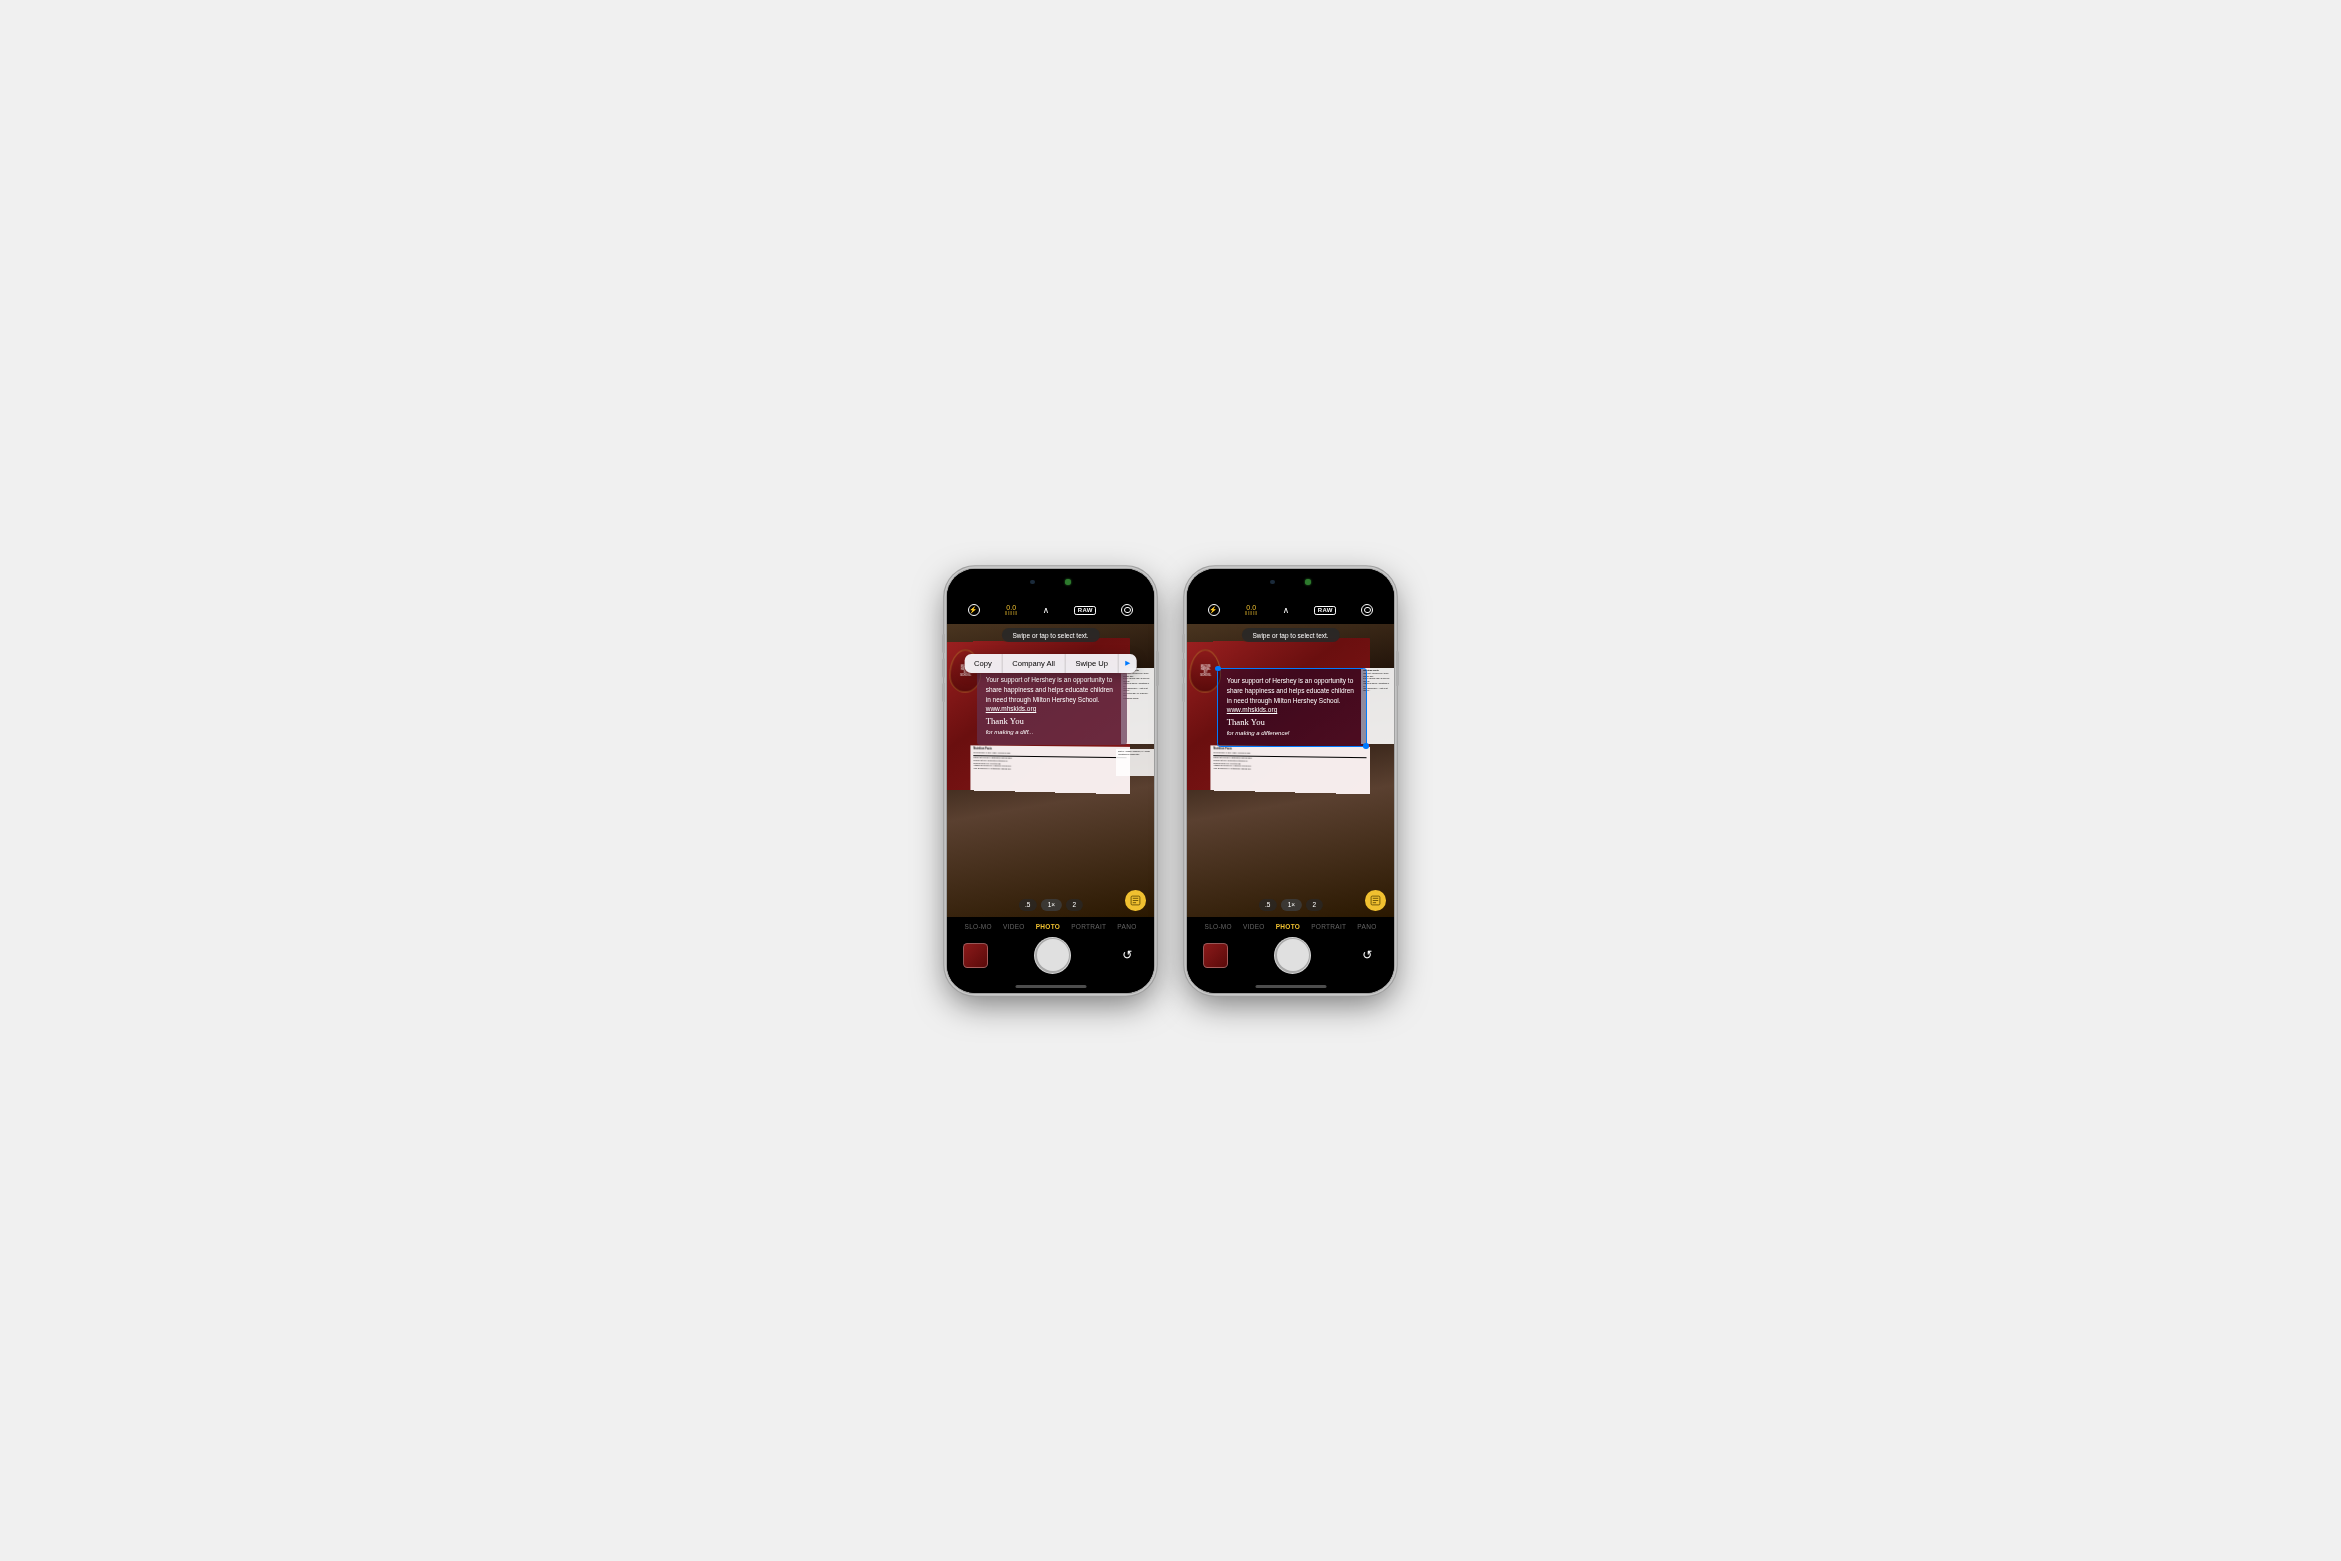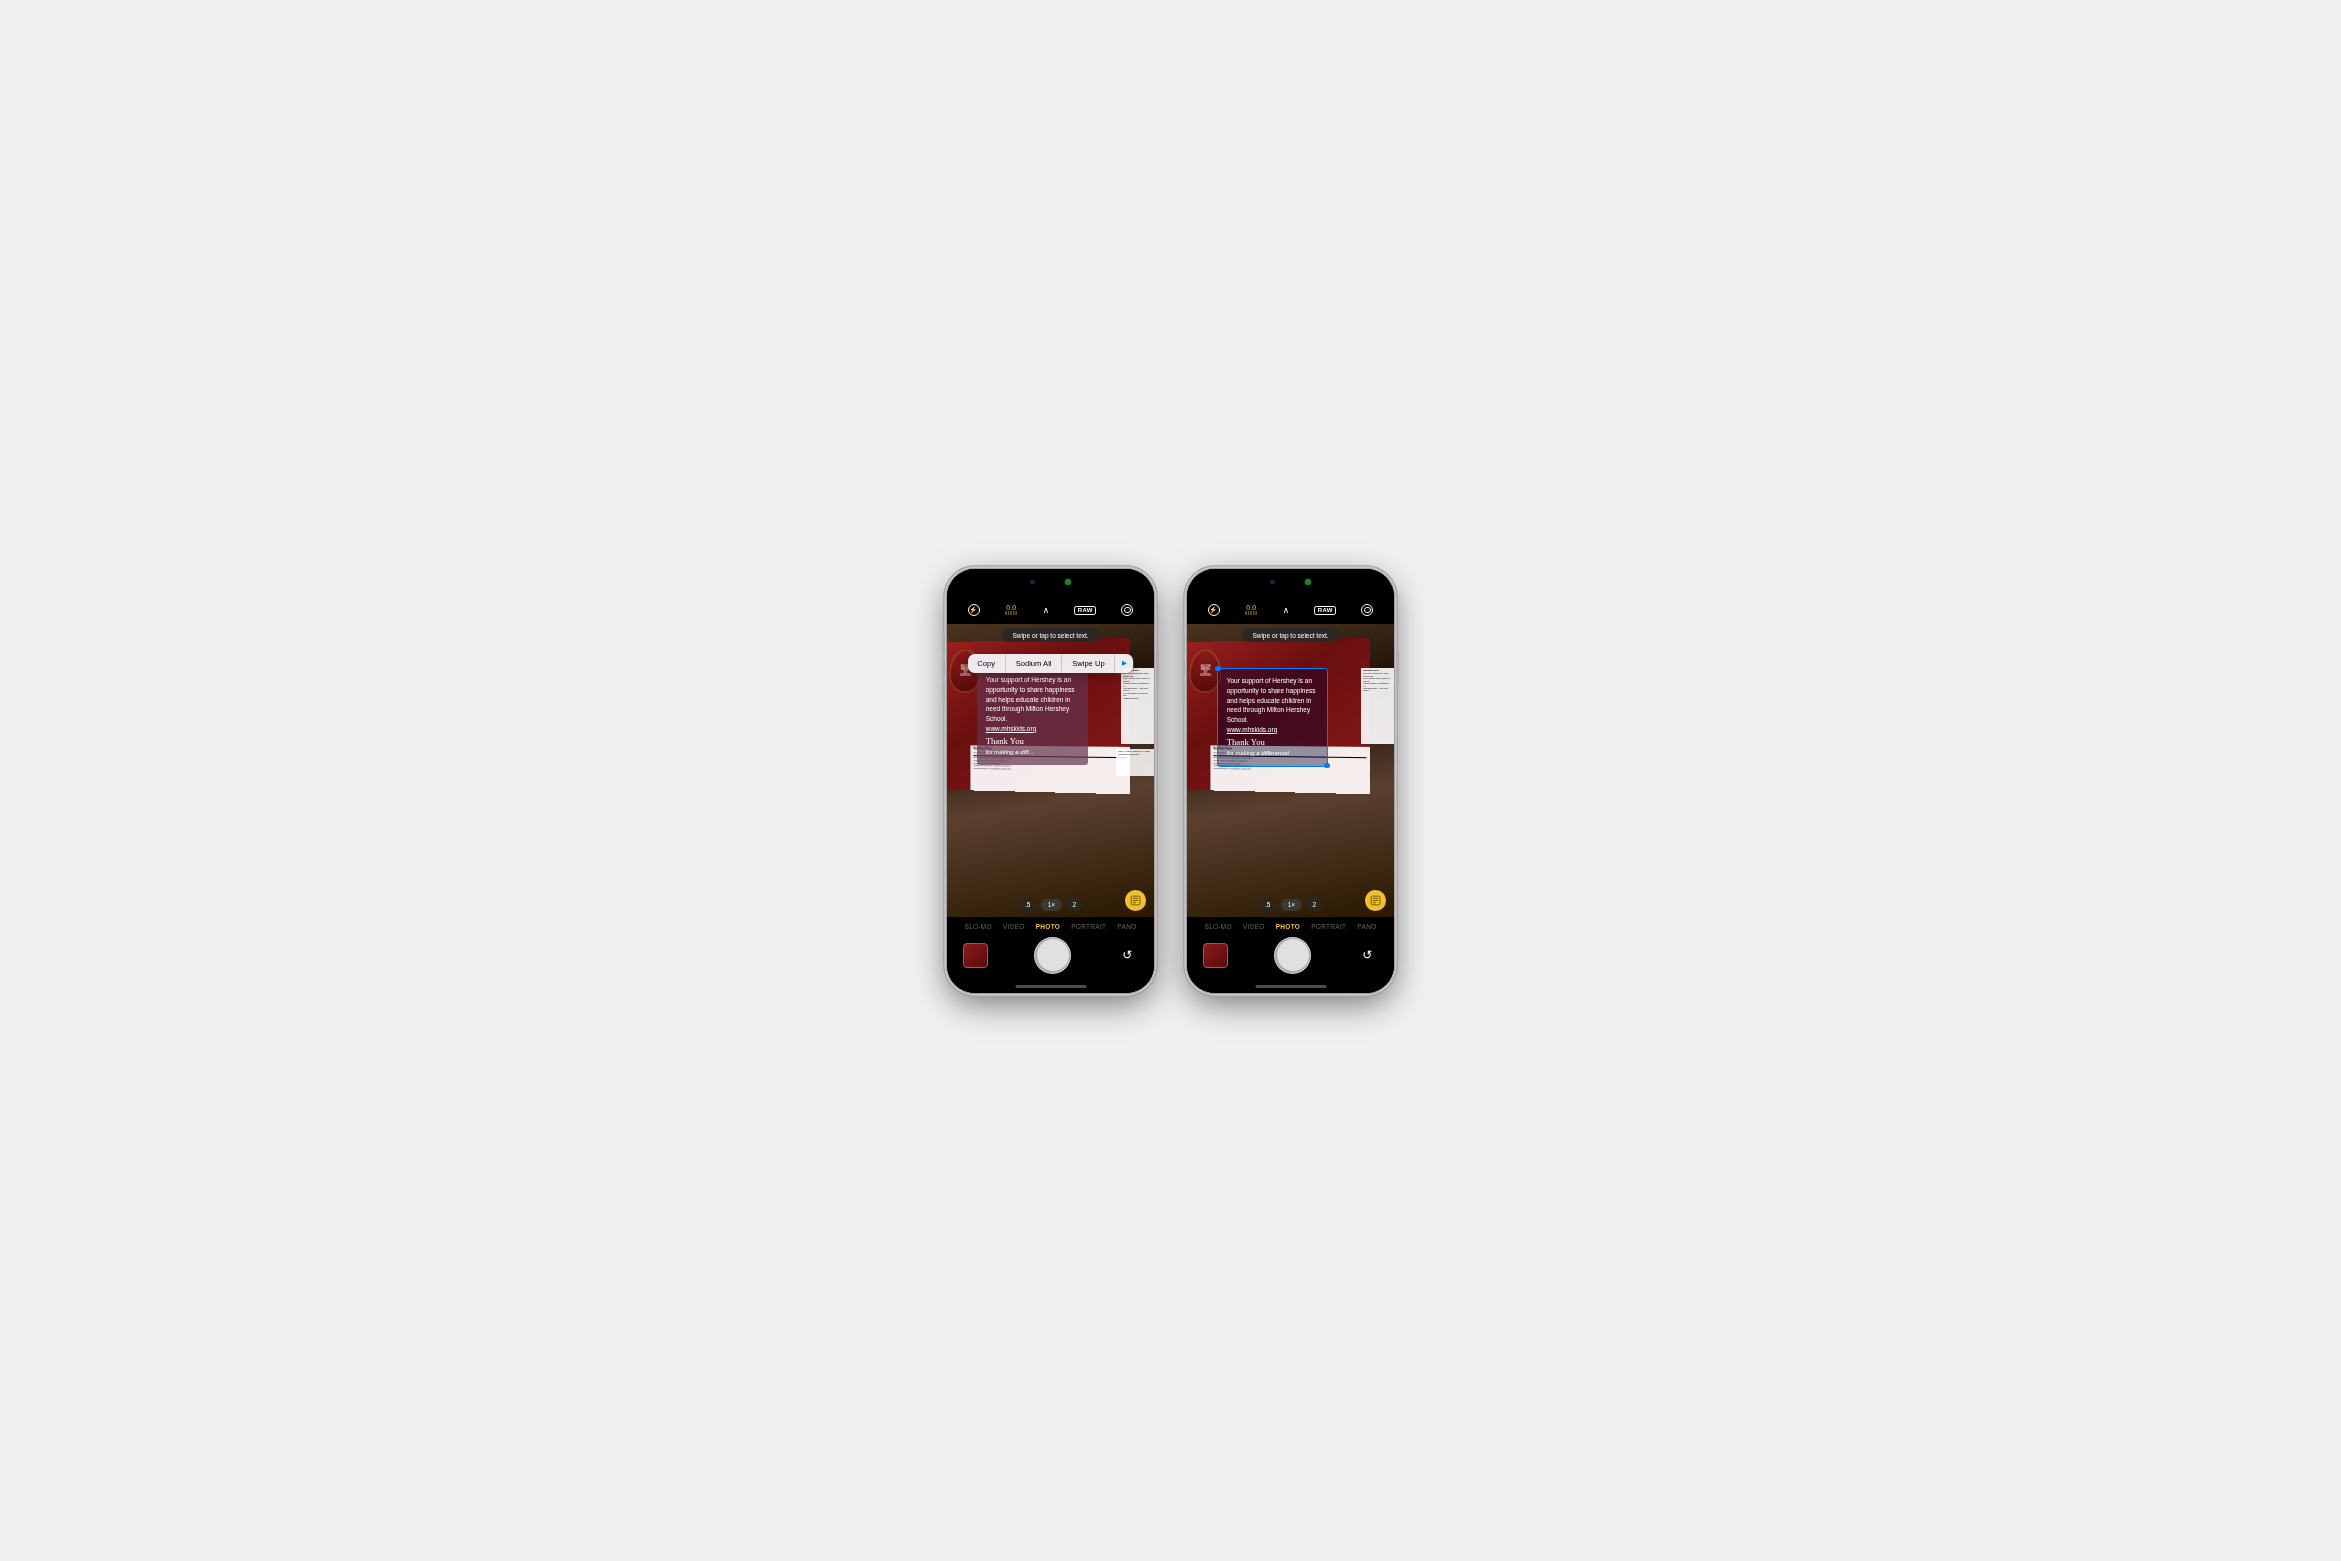--- a/index.html
+++ b/index.html
@@ -210,21 +210,21 @@
     }
 
     
     .text-overlay {
       position: absolute;
       background: rgba(100, 50, 80, 0.7);
       border-radius: 3.3px;
       padding: 7.6px 8.7px;
       left: 30px;
       top: 44px;
-      width: 111px;
+      width: 150px;
       z-index: 5;
     }
 
     .text-overlay p {
       color: #fff;
       font-size: 6.5px;
       line-height: 1.5;
       font-weight: 400;
     }
 
@@ -520,21 +520,21 @@
             <div style="font-size:1.9px; line-height:1.3; color:#000;">Potassium 130mg</div>
           </div>
 
           <div style="position:absolute; right:0; top:125px; width:38px; background:rgba(255,255,255,0.85); padding:1.6px 2.2px; height:27px;">
             <div style="font-size:1.9px; line-height:1.4; color:#000;">Dist. by Hershey Company, PA 17033</div>
             <div style="font-size:1.9px; line-height:1.3; color:#000;">Questions or comments?</div>
           </div>
 
           <div class="context-menu">
             <div class="ctx-item">Copy</div>
-            <div class="ctx-item">Sodium All</div>
+            <div class="ctx-item">Company All</div>
             <div class="ctx-item">Swipe Up</div>
             <div class="ctx-item ctx-arrow">▶</div>
           </div>
 
           <div class="text-overlay">
             <p>Your support of Hershey is an opportunity to share happiness and helps educate children in need through Milton Hershey School.</p>
             <p><span class="link">www.mhskids.org</span></p>
             <span class="handwriting">Thank You</span>
             <p style="font-size:6px; font-style:italic; color:#fff;">for making a diff...</p>
           </div>

